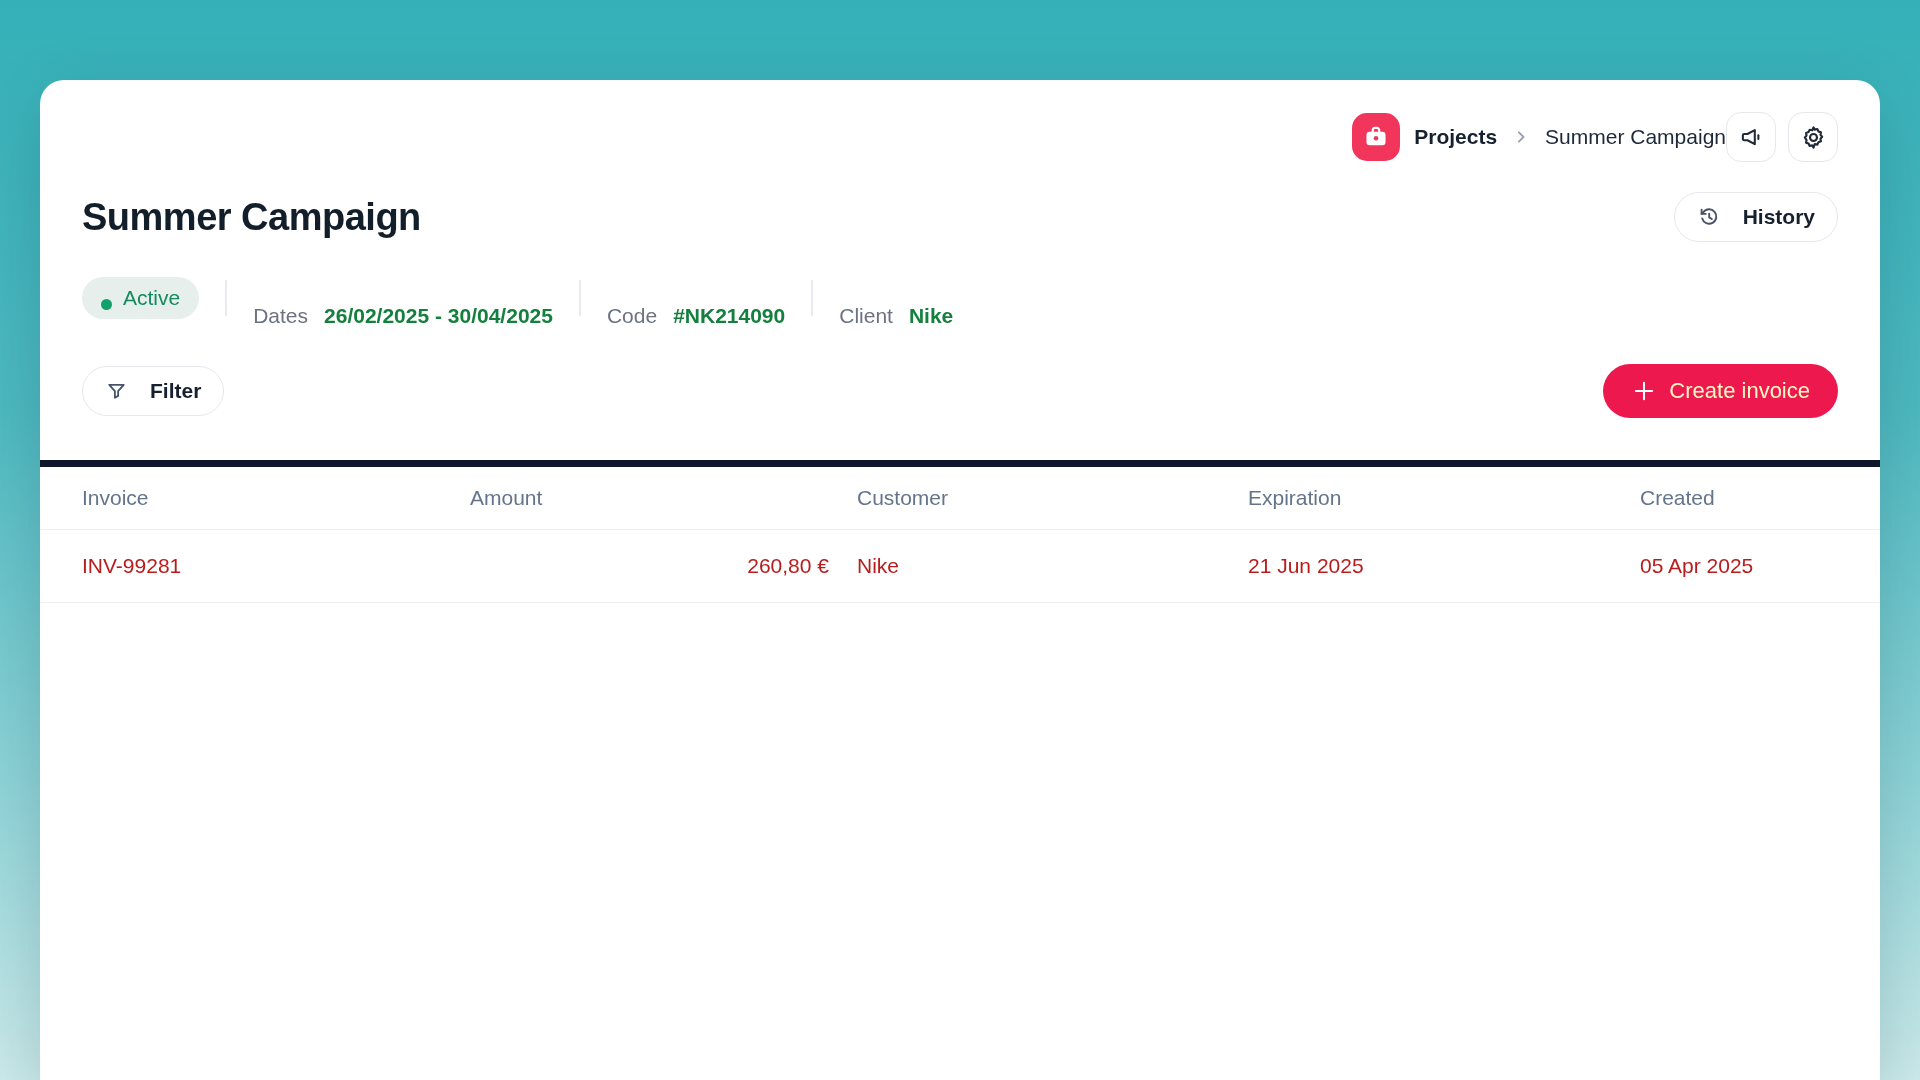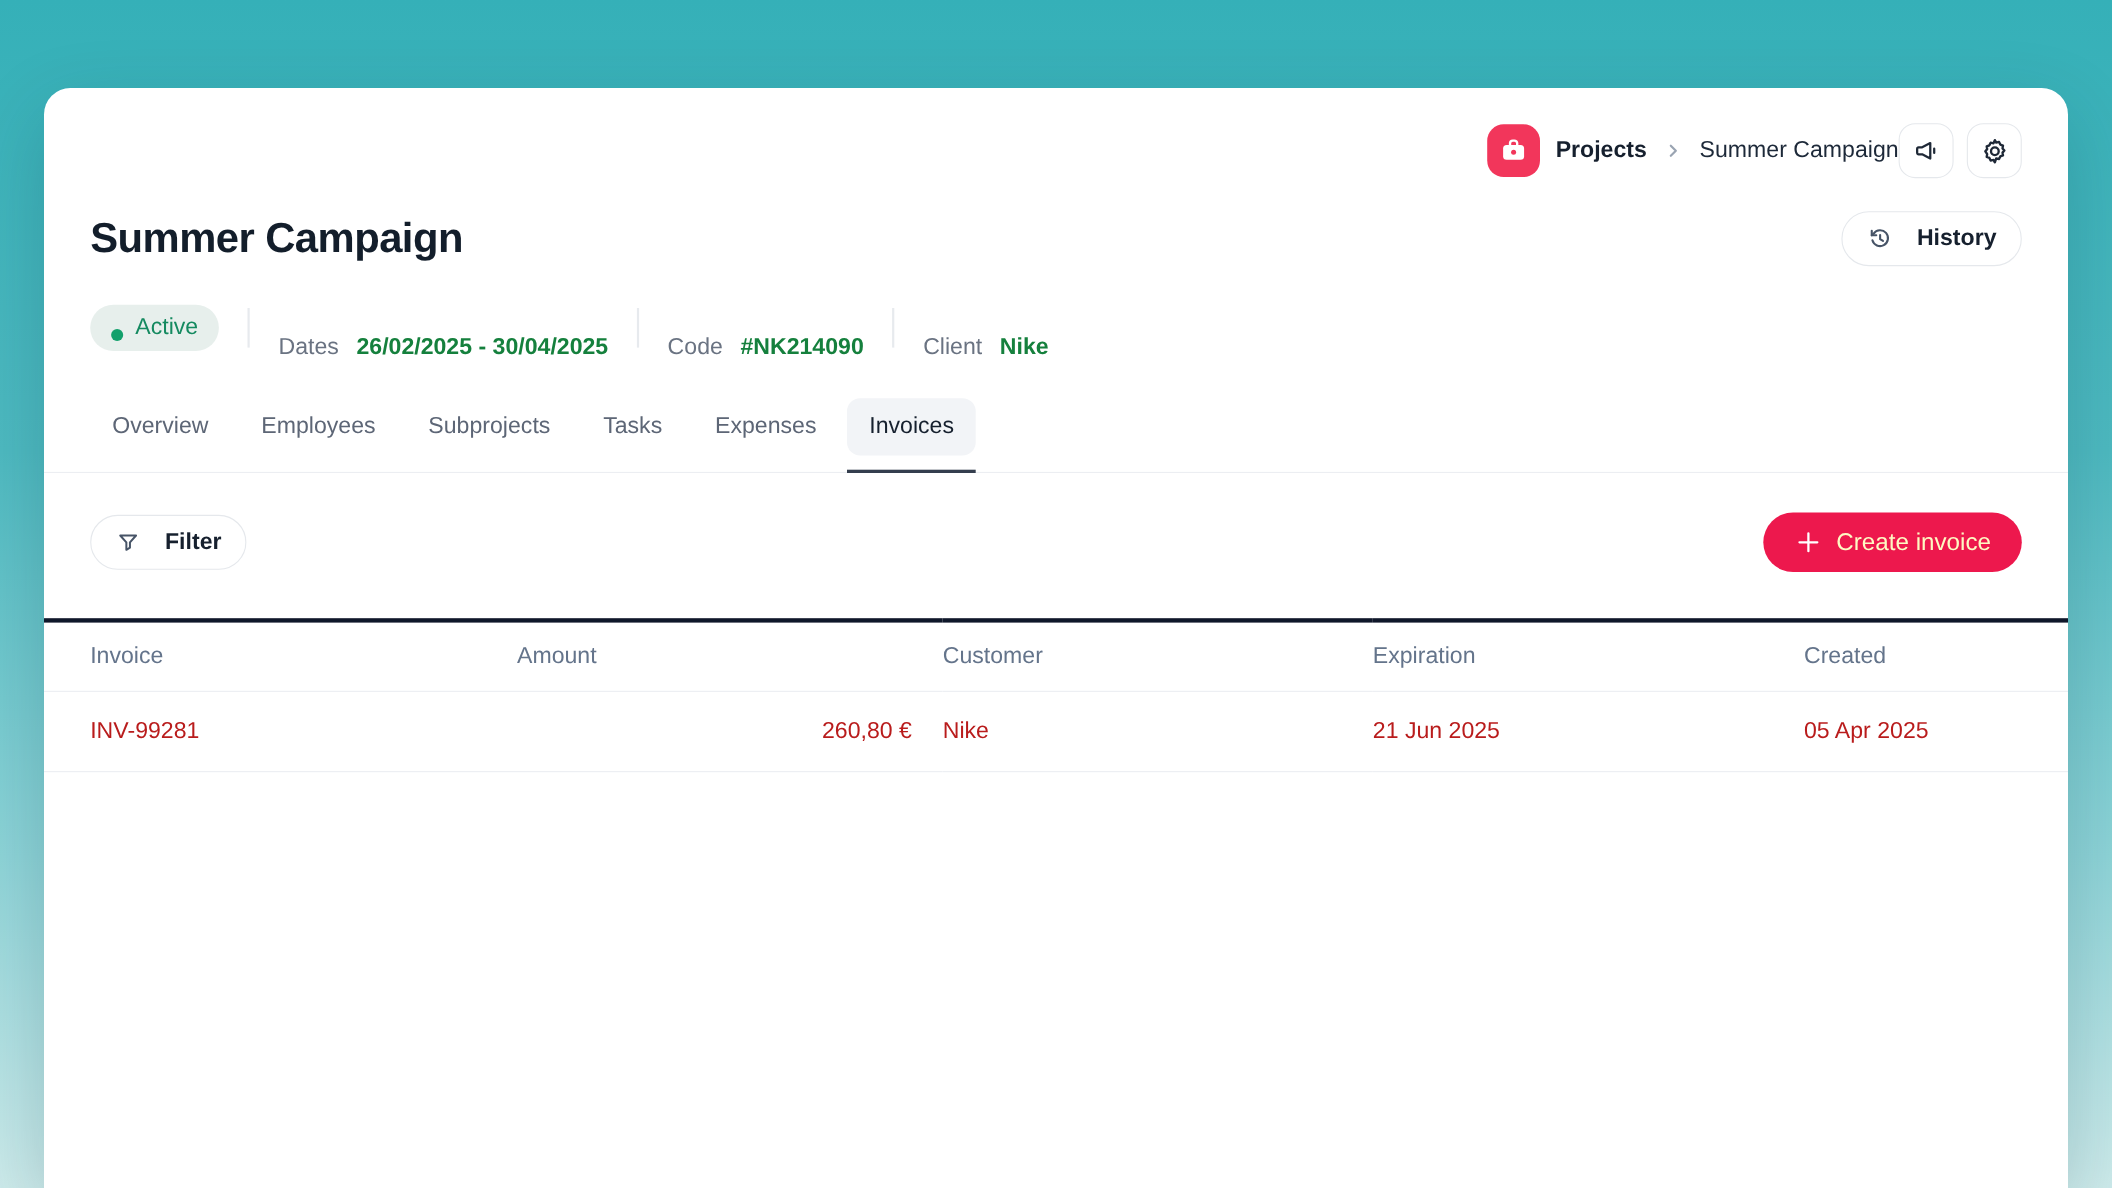--- a/index.html
+++ b/index.html
@@ -72,21 +72,21 @@
   .toolbar { margin-top:36px; display:flex; align-items:center; justify-content:space-between; }
   .create-btn {
     display:flex; align-items:center; gap:12px; background:#ed184d; border:none;
     border-radius:999px; padding:14px 28px; font-size:22px; font-weight:500;
     color:#fef9c3; cursor:pointer; font-family:inherit;
   }
   
   .invoice-table { margin:42px -42px 0 -42px; width:calc(100% + 84px); border-collapse:collapse; }
   .invoice-table th {
     text-align:left; font-weight:400; font-size:21px; color:#64748b;
-    padding:19px 0; border-top:4px solid #0f172a; border-bottom:1px solid #eceef2;
+    padding:19px 0; border-top:7px solid #0f172a; border-bottom:1px solid #eceef2;
   }
   .invoice-table td {
     font-size:21px; color:#b91c1c; padding:24px 0; border-bottom:1px solid #eceef2;
   }
   .col-invoice   { width:430px; padding-left:42px !important; }
   .col-amount    { width:387px; }
   .col-customer  { width:391px; }
   .col-expiration{ width:392px; }
   .col-created   { width:240px; }
   td.col-amount  { text-align:right; padding-right:28px !important; }
@@ -157,28 +157,20 @@
       <span class="meta-label">Code</span>
       <span class="meta-value">#NK214090</span>
     </span>
     <span class="meta-div"></span>
     <span class="meta-item">
       <span class="meta-label">Client</span>
       <span class="meta-value">Nike</span>
     </span>
   </div>
 
-  <div class="tabs">
-    <div class="tab">Overview</div>
-    <div class="tab">Employees</div>
-    <div class="tab">Subprojects</div>
-    <div class="tab">Tasks</div>
-    <div class="tab">Expenses</div>
-    <div class="tab active">Invoices</div>
-  </div>
 
 
   <div class="toolbar">
     <button class="pill-btn">
       <svg width="23" height="23" viewBox="0 0 24 24" fill="none" stroke="#475467" stroke-width="1.9" stroke-linecap="round" stroke-linejoin="round">
         <path d="M4.5 5h15l-5.8 6.6v5l-3.4 2v-7z"></path>
       </svg>
       <span>Filter</span>
     </button>
     <button class="create-btn">

